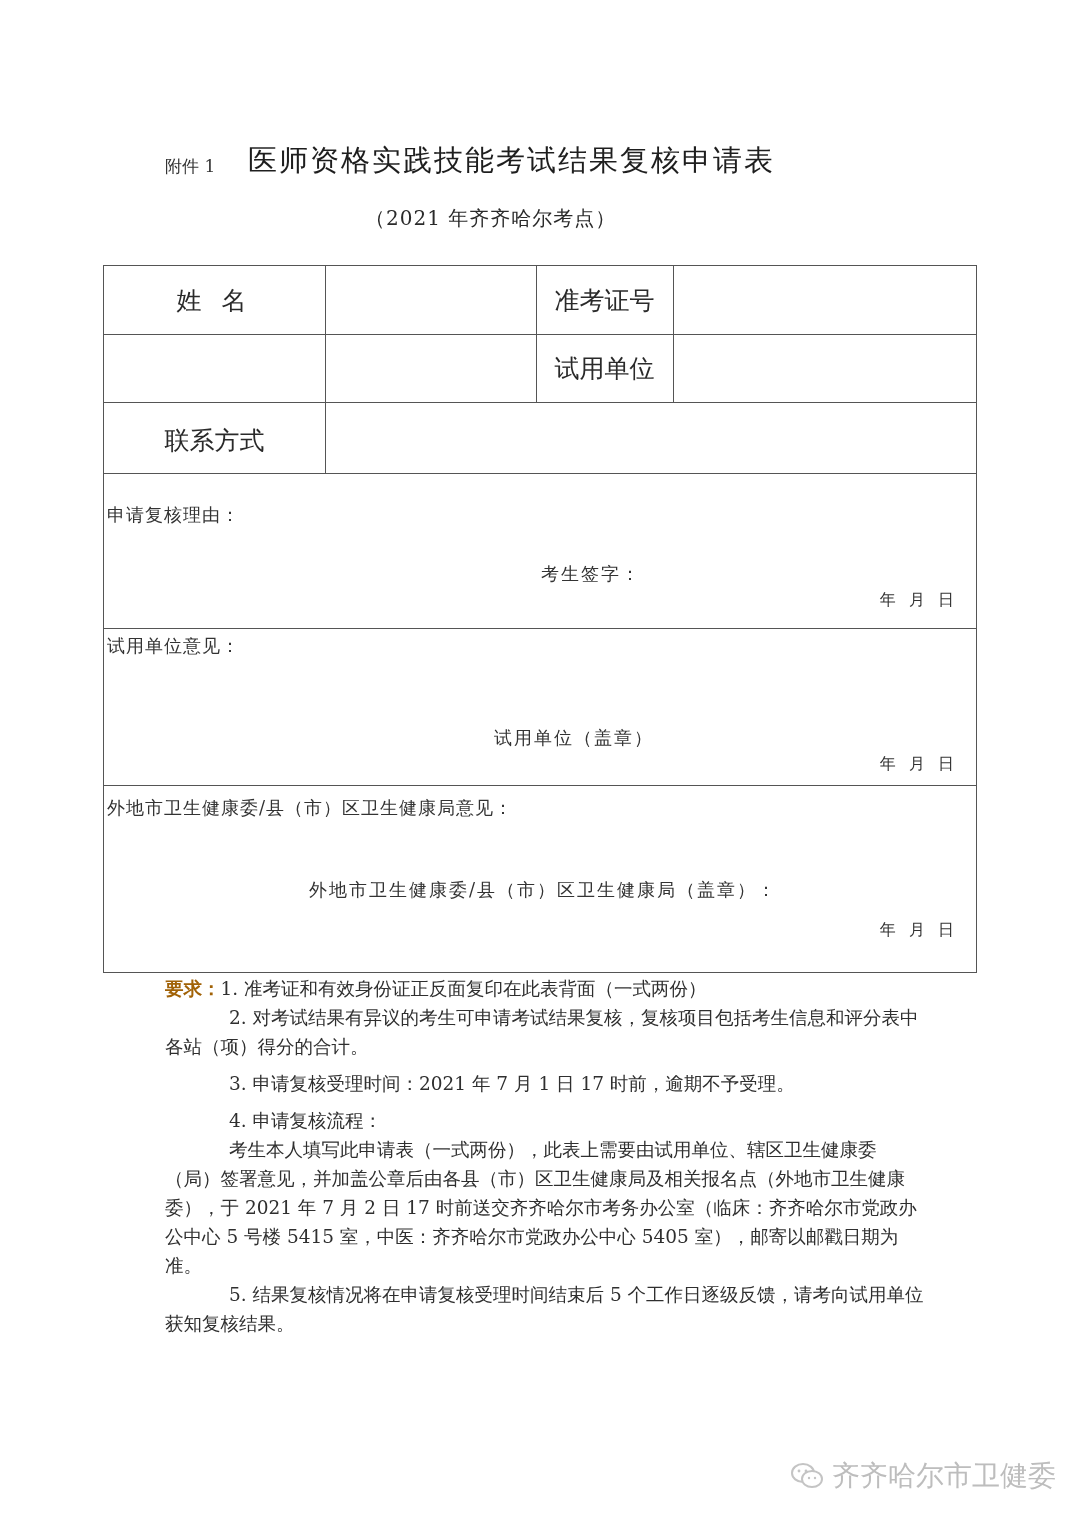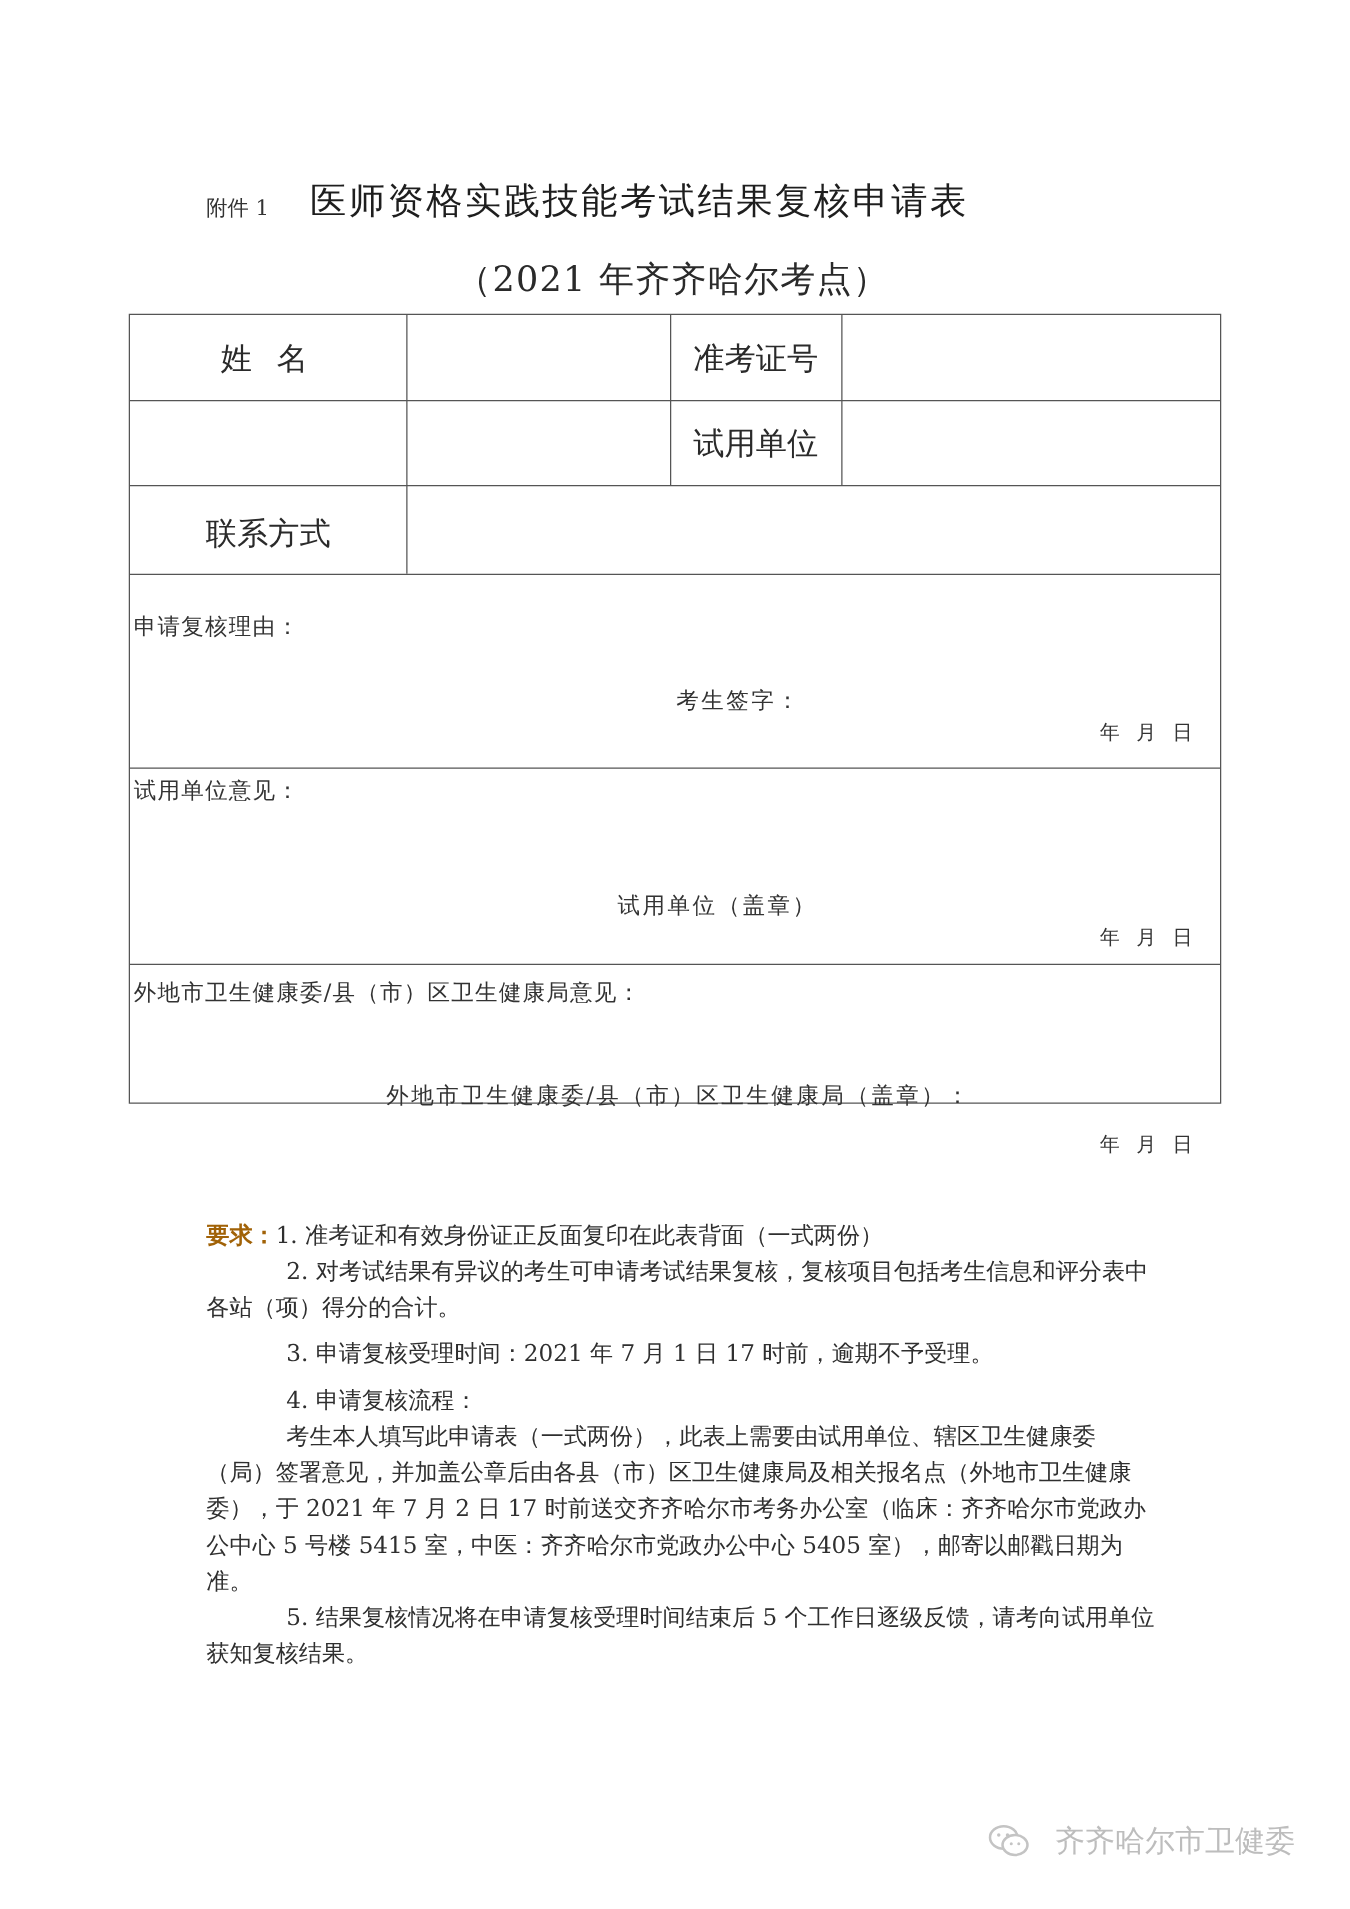--- a/index.html
+++ b/index.html
@@ -3,38 +3,38 @@
 <meta charset="utf-8">
 <style>
   html, body { margin: 0; padding: 0; background: #ffffff; }
   body {
     width: 1080px; height: 1527px; position: relative; overflow: hidden;
     font-family: "DejaVu Serif", "Liberation Serif", serif; color: #2a2a2a;
   }
   .abs { position: absolute; }
   .attach { left: 165px; top: 155px; font-size: 17px; color: #333; }
   .title { left: 248px; top: 141px; font-size: 29px; letter-spacing: 2px; color: #1e1e1e; white-space: nowrap; }
-  .subtitle { left: 365px; top: 205px; font-size: 28px; letter-spacing: 1px; color: #2a2a2a; white-space: nowrap; }
+  .subtitle { left: 365px; top: 205px; font-size: 20px; letter-spacing: 1px; color: #2a2a2a; white-space: nowrap; }
 
-  .form { left: 103px; top: 251px; width: 874px; height: 632px; border: 1.5px solid #555; box-sizing: border-box; }
+  .form { left: 103px; top: 265px; width: 874px; height: 708px; border: 1.5px solid #555; box-sizing: border-box; }
   .hline { position: absolute; left: 0; right: 0; height: 0; border-top: 1.5px solid #555; }
   .vline { position: absolute; width: 0; border-left: 1.5px solid #555; }
 
   .cell-label { position: absolute; font-size: 25px; color: #2a2a2a; display: flex; align-items: center; justify-content: center; white-space: nowrap; }
   .sec-label { position: absolute; left: 3px; font-size: 18px; color: #333; letter-spacing: 1px; white-space: nowrap; }
   .sign { position: absolute; font-size: 18px; color: #333; letter-spacing: 2px; white-space: nowrap; }
   .date { position: absolute; right: 22px; font-size: 16px; color: #333; word-spacing: 8px; white-space: nowrap; }
 
   .notes { left: 165px; top: 974px; width: 760px; font-size: 18.5px; color: #2f2f2f; line-height: 29px; }
   .notes p { margin: 0; }
   .notes .ind { text-indent: 64px; }
   .notes .gap { margin-top: 8px; }
   .req-label { font-weight: bold; color: #a16207; }
 
-  .watermark { left: 790px; top: 1457px; display: flex; align-items: center; gap: 20px; color: #bdbdbd; font-family: "DejaVu Sans", sans-serif; font-size: 24px; }
+  .watermark { left: 790px; top: 1457px; display: flex; align-items: center; gap: 8px; color: #bdbdbd; font-family: "DejaVu Sans", sans-serif; font-size: 28px; }
   .wm-icon { width: 34px; height: 28px; }
 </style>
 </head>
 <body>
 
 <div class="abs attach">附件 1</div>
 <div class="abs title">医师资格实践技能考试结果复核申请表</div>
 <div class="abs subtitle">（2021 年齐齐哈尔考点）</div>
 
 <div class="abs form">

